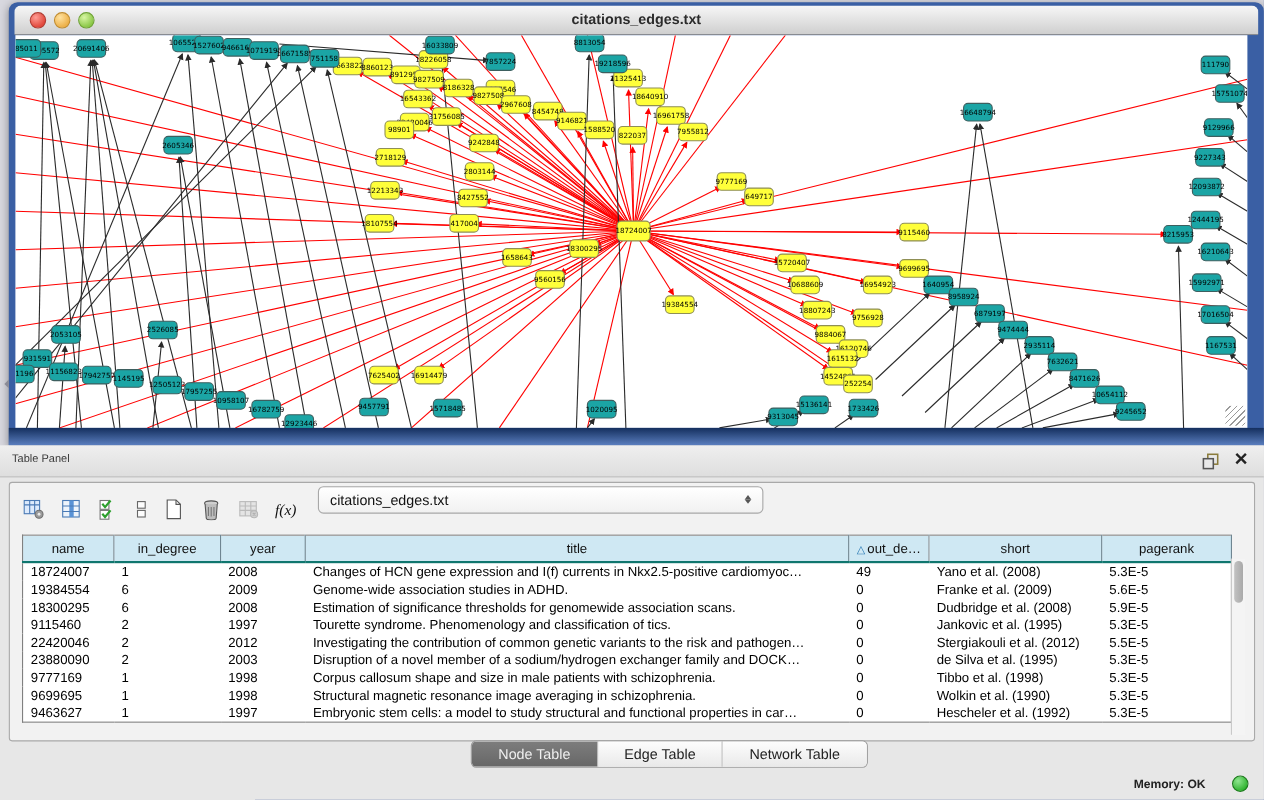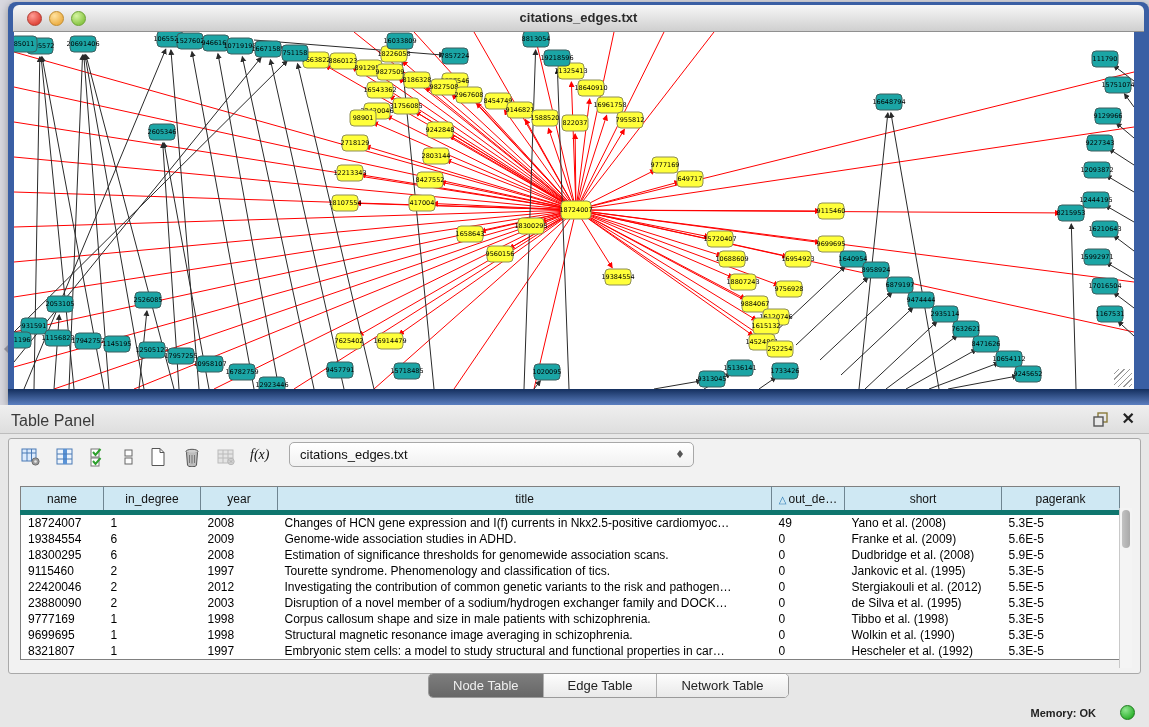--- a/index.html
+++ b/index.html
@@ -24,41 +24,41 @@
     background:linear-gradient(#142f5e,#5b7fc0);}
   #resize-grip{position:absolute;right:2px;bottom:2px;width:18px;height:18px;
     background:repeating-linear-gradient(135deg,transparent 0 3px,#9a9a9a 3px 4px);}
   #splitter-arrow{position:absolute;left:0px;top:345px;width:0;height:0;
     border:4px solid transparent;border-right-color:#8a8a96;}
 
   
   #bottom-dock{position:absolute;left:0;top:405px;width:1149px;height:322px;background:#e7e7e7;}
   #tp-header{position:absolute;left:0;top:0;width:100%;height:28px;
     background:linear-gradient(#efefef,#dedede);border-bottom:1px solid #bdbdbd;}
-  #tp-title{position:absolute;left:11px;top:7px;font-size:16px;color:#3a3a3a;}
+  #tp-title{position:absolute;left:11px;top:7px;font-size:10px;color:#3a3a3a;}
   #tp-float{position:absolute;right:40px;top:6px;width:17px;height:17px;}
   #tp-close{position:absolute;right:14px;top:5px;font-size:16px;font-weight:bold;color:#222;line-height:17px;}
 
   #tp-panel{position:absolute;left:8px;top:33px;width:1131px;height:234px;
     background:#f2f2f2;border:1px solid #a9a9a9;border-radius:3px;}
-  #tp-toolbar{position:absolute;left:12px;top:8px;height:26px;display:flex;align-items:flex-start;}
+  #tp-toolbar{position:absolute;left:12px;top:8px;height:26px;display:flex;align-items:flex-end;}
   .tbi{margin-right:14px;width:20px;height:20px;display:inline-block;}
   .tbi.narrow{width:11px;}
   #fx-label{font-family:"Liberation Serif",serif;font-style:italic;font-size:14px;color:#111;margin-right:14px;}
   #dataset-combo{position:absolute;left:280px;top:3px;width:403px;height:23px;
     background:linear-gradient(#ffffff,#f1f1f1);border:1px solid #a8a8a8;border-radius:5px;}
   #dataset-combo .val{position:absolute;left:10px;top:4px;font-size:13px;color:#111;}
   .stepper{position:absolute;right:8px;top:3px;width:9px;height:16px;}
   .stepper .up{position:absolute;top:1px;left:1px;width:0;height:0;border:3.5px solid transparent;border-bottom:4px solid #555;}
   .stepper .dn{position:absolute;bottom:1px;left:1px;width:0;height:0;border:3.5px solid transparent;border-top:4px solid #555;}
 
   #node-table{position:absolute;left:11px;top:47px;border-collapse:collapse;table-layout:fixed;
     font-size:12px;background:#fff;border:1px solid #808080;}
   #node-table th{background:#cfe8f3;font-weight:normal;color:#111;height:21px;
-    border-right:1px solid #6f8591;border-bottom:5px solid #0f766e;text-align:center;overflow:hidden;white-space:nowrap;}
+    border-right:1px solid #6f8591;border-bottom:2px solid #0f766e;text-align:center;overflow:hidden;white-space:nowrap;}
   #node-table td{height:16px;padding:0 2px 0 7px;border:none;color:#000;
     overflow:hidden;white-space:nowrap;text-overflow:clip;}
   .sort-glyph{color:#2a7ab5;font-size:10px;margin-right:2px;}
   #tbl-scrollbar{position:absolute;left:1110px;top:69px;width:12px;height:160px;
     background:#f4f4f4;border-left:1px solid #c9c9c9;}
   #tbl-thumb{position:absolute;left:1.5px;top:2px;width:8px;height:38px;border-radius:5px;
     background:linear-gradient(90deg,#c2c2c2,#a9a9a9);}
 
   #tab-bar{position:absolute;left:428px;top:268px;height:23px;display:flex;
     border:1px solid #9a9a9a;border-radius:5px;overflow:hidden;background:#fff;}
@@ -800,21 +800,21 @@
           <tr>
             <td>9699695</td>
             <td>1</td>
             <td>1998</td>
             <td>Structural magnetic resonance image averaging in schizophrenia.</td>
             <td>0</td>
             <td>Wolkin et al. (1990)</td>
             <td>5.3E-5</td>
           </tr>
           <tr>
-            <td>8321807</td>
+            <td>9463627</td>
             <td>1</td>
             <td>1997</td>
             <td>Embryonic stem cells: a model to study structural and functional properties in car…</td>
             <td>0</td>
             <td>Hescheler et al. (1992)</td>
             <td>5.3E-5</td>
           </tr>
         </tbody>
     </table>
     <div id="tbl-scrollbar">

